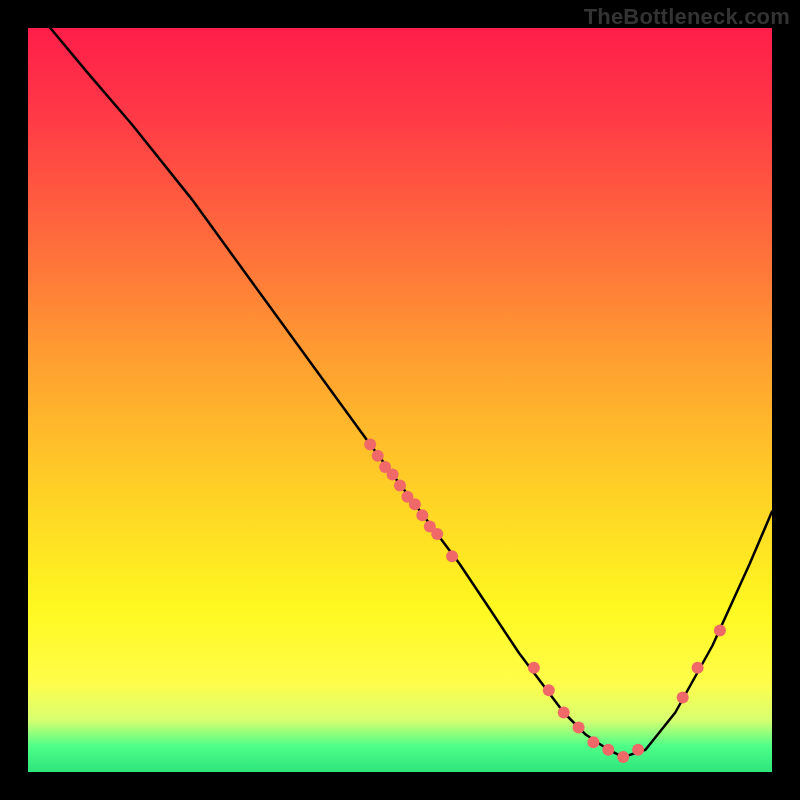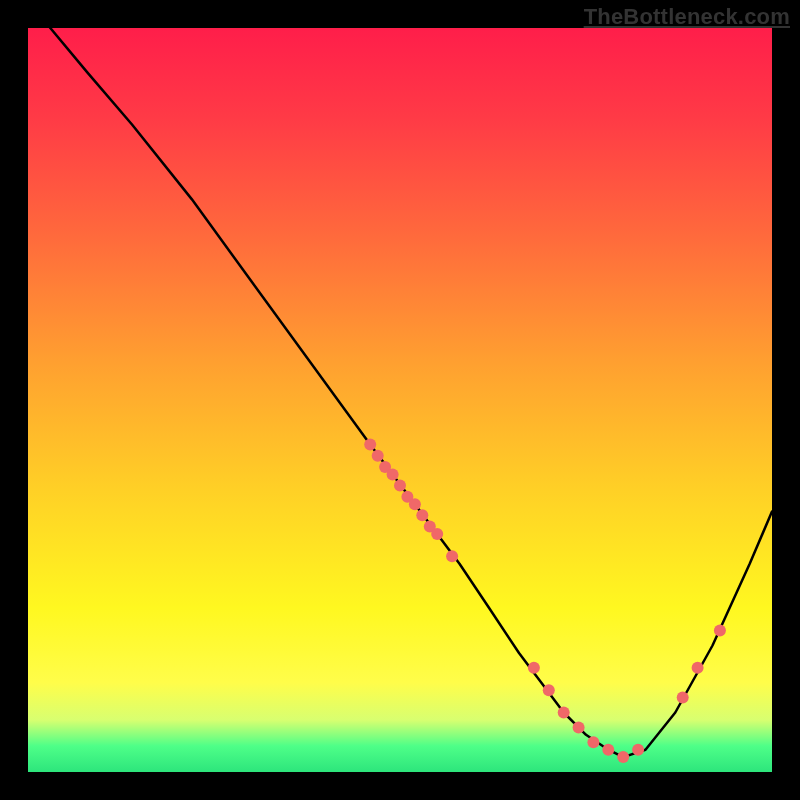--- a/index.html
+++ b/index.html
@@ -18,21 +18,20 @@
   }
   .watermark {
     position: absolute;
     top: 4px;
     right: 10px;
     color: #333;
     font-size: 22px;
     font-weight: bold;
     z-index: 20;
     letter-spacing: 0.2px;
-    text-decoration: underline;
   }
   .plot-box {
     position: absolute;
     left: 28px;
     top: 28px;
     width: 744px;
     height: 744px;
     overflow: hidden;
   }
   .gradient-bg {

